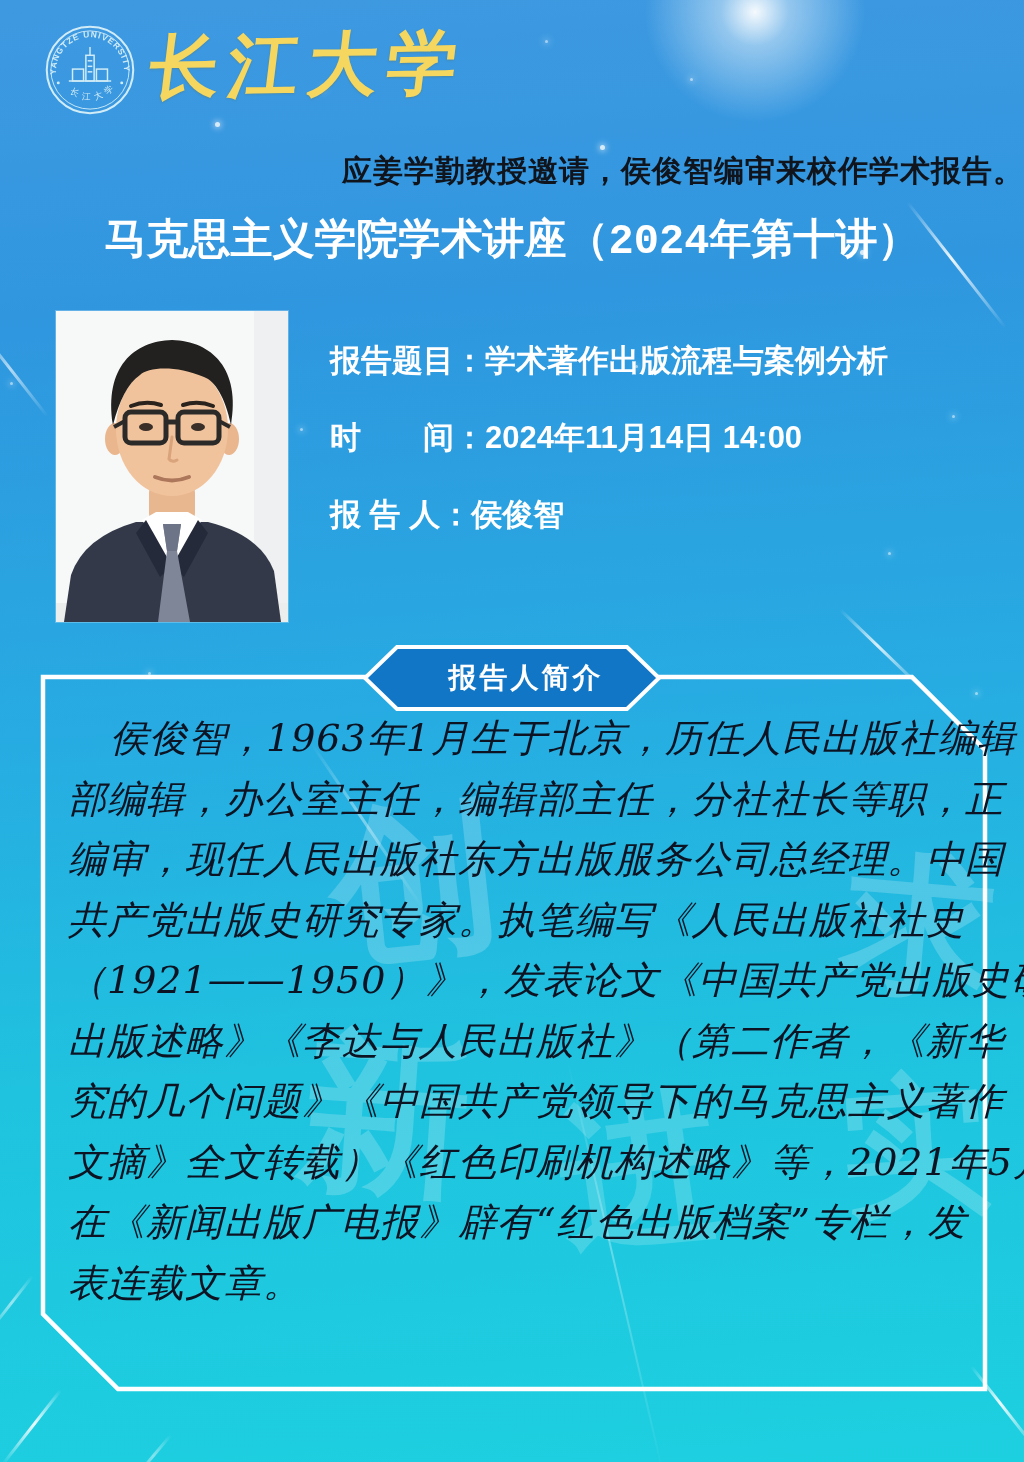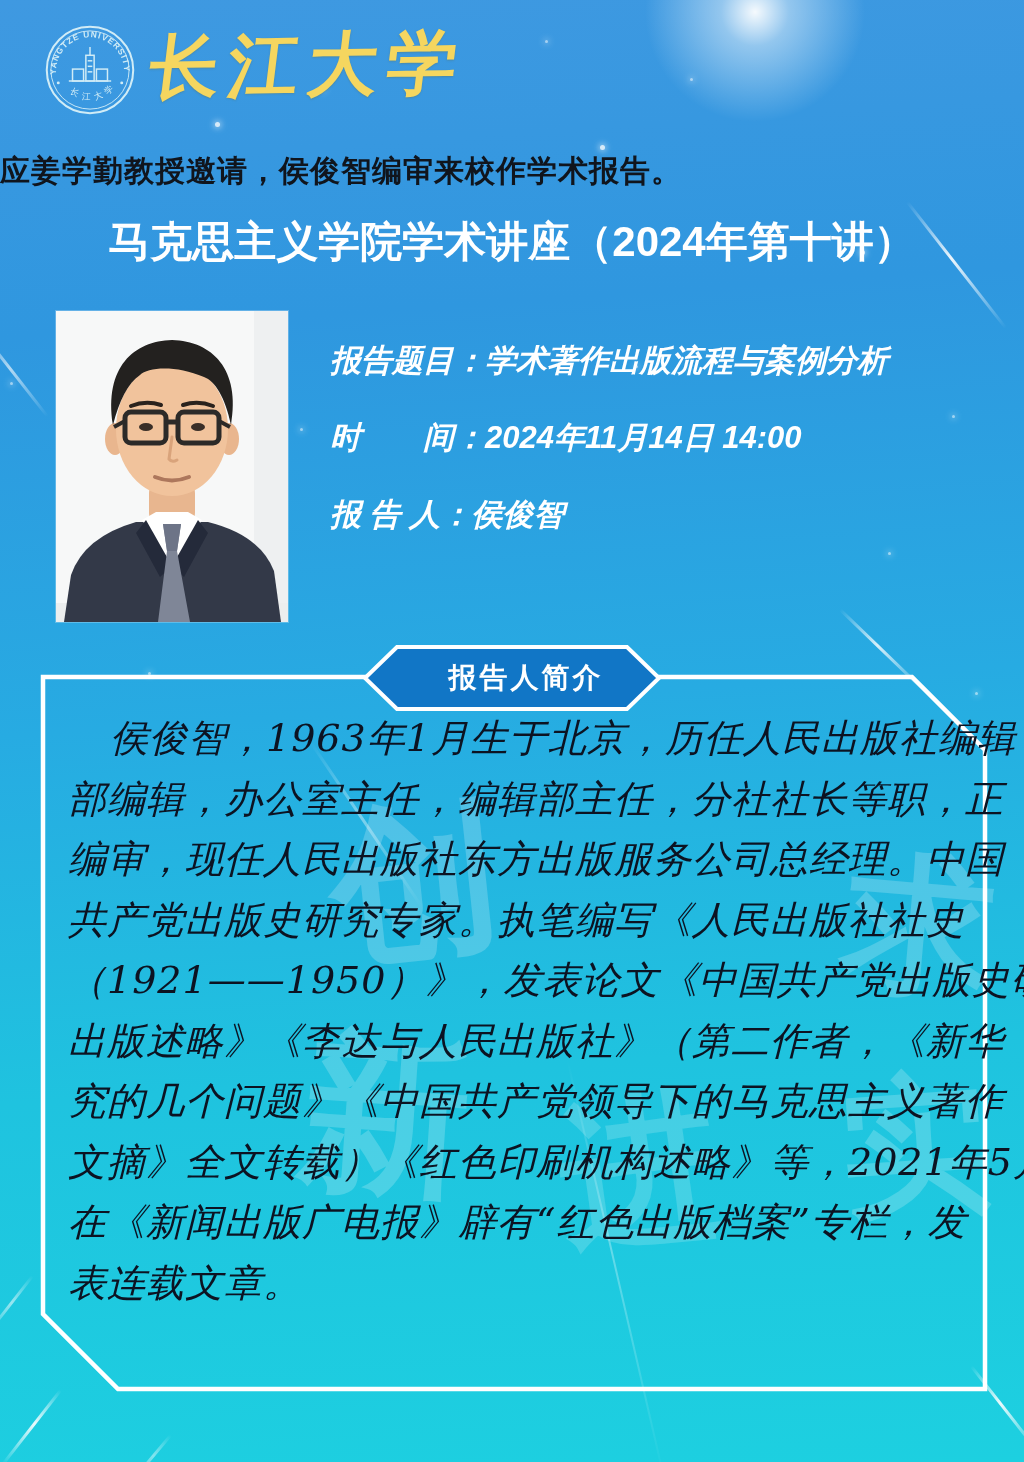--- a/index.html
+++ b/index.html
@@ -22,35 +22,35 @@
       color:rgba(255,255,255,.20);pointer-events:none;line-height:1;}
   
   .logo{position:absolute;left:44px;top:24px;width:92px;height:92px;opacity:.95;}
   .uni-name{
     position:absolute;left:150px;top:20px;
     font-family:"DejaVu Serif",serif;font-weight:bold;font-size:70px;line-height:90px;
     color:#F5D65F;letter-spacing:9px;transform:skewX(-8deg) rotate(-1deg);
     text-shadow:0 1px 2px rgba(120,90,0,.25);
   }
   .invite-line{
-    position:absolute;left:0;top:152px;width:100%;text-align:left;
+    position:absolute;left:0;top:152px;width:100%;text-align:right;
     font-size:30px;font-weight:bold;color:#10151D;letter-spacing:1px;line-height:38px;
   }
   .main-title{
     position:absolute;left:0;top:216px;width:100%;text-align:center;
-    font-size:42px;font-weight:bold;color:#ffffff;letter-spacing:0px;line-height:52px;
+    font-size:42px;font-weight:bold;color:#ffffff;letter-spacing:0px;line-height:52px;font-family:Liberation Mono, monospace;
   }
   
   .photo{position:absolute;left:56px;top:311px;width:232px;height:311px;
     box-shadow:0 0 0 1px rgba(255,255,255,.25);background:#f7f8f8;}
   .photo svg{display:block;width:100%;height:100%;}
   
   .info-list{position:absolute;left:330px;top:342px;width:620px;}
   .info-row{margin-bottom:34px;line-height:38px;white-space:nowrap;}
-  .info-label,.info-value{font-size:31px;font-weight:bold;color:#ffffff;font-style:italic;}
+  .info-label,.info-value{font-size:31px;font-weight:bold;color:#ffffff;}
   
   .badge{position:absolute;left:362px;top:644px;width:300px;height:68px;z-index:3;}
   .badge svg{position:absolute;left:0;top:0;width:100%;height:100%;}
   .badge-label{position:absolute;left:14px;top:0;width:100%;height:100%;
     display:flex;align-items:center;justify-content:center;
     font-size:28px;font-weight:bold;color:#fff;letter-spacing:3px;}
   
   .intro-frame{position:absolute;left:40px;top:674px;width:948px;height:718px;z-index:1;}
   
   .bio{position:absolute;left:68px;top:708px;width:900px;z-index:2;

